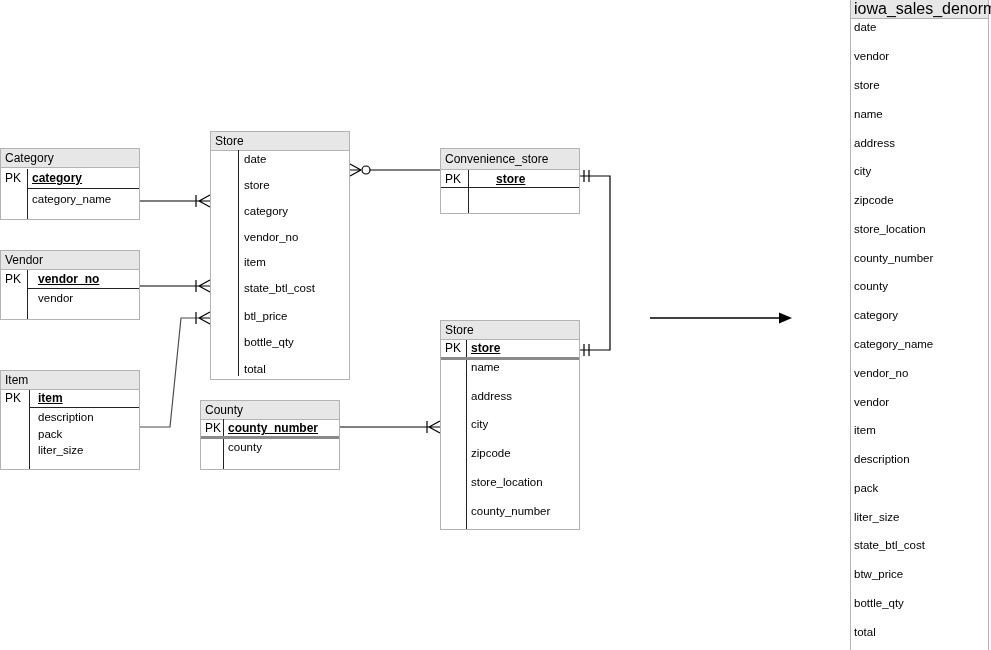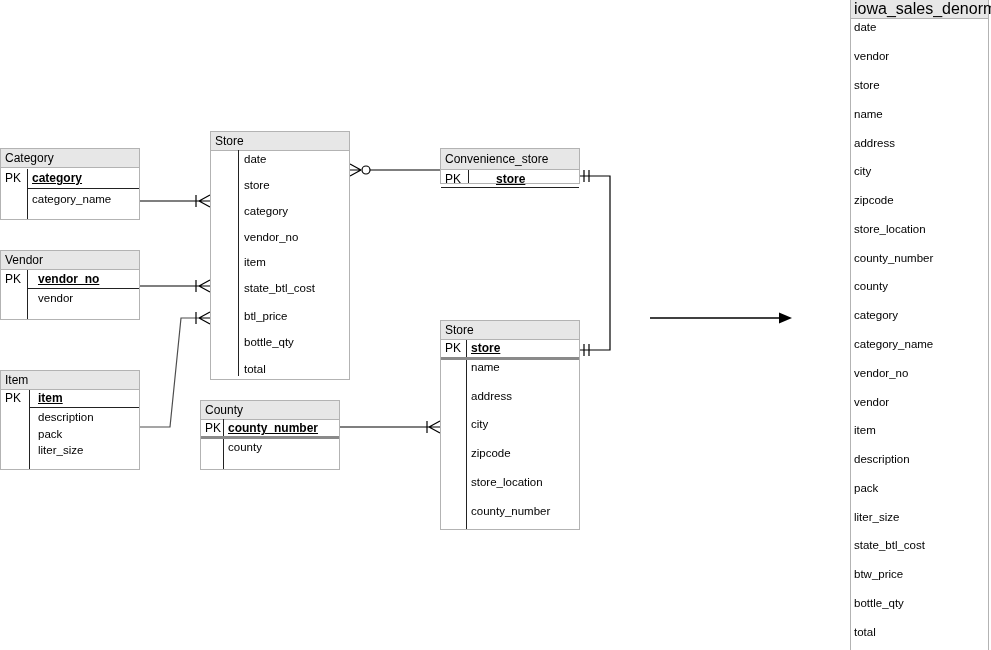--- a/index.html
+++ b/index.html
@@ -99,21 +99,21 @@
     <span class="field" style="left:33px;top:45px;">store</span>
     <span class="field" style="left:33px;top:71px;">category</span>
     <span class="field" style="left:33px;top:97px;">vendor_no</span>
     <span class="field" style="left:33px;top:122px;">item</span>
     <span class="field" style="left:33px;top:148px;">state_btl_cost</span>
     <span class="field" style="left:33px;top:176px;">btl_price</span>
     <span class="field" style="left:33px;top:202px;">bottle_qty</span>
     <span class="field" style="left:33px;top:229px;">total</span>
   </div>
 
-  <div class="ent" style="left:440px;top:148px;width:140px;height:36px;">
+  <div class="ent" style="left:440px;top:148px;width:140px;height:66px;">
     <div class="ent-header" style="line-height:20px;">Convenience_store</div>
     <div class="vdiv" style="left:27px;top:21px;bottom:0;"></div>
     <span class="pk-label" style="top:22px;">PK</span>
     <span class="pk-field" style="left:55px;top:22px;">store</span>
     <div class="sep" style="left:0;right:0;top:38px;"></div>
   </div>
 
   <div class="ent" style="left:440px;top:320px;width:140px;height:210px;">
     <div class="ent-header">Store</div>
     <div class="vdiv" style="left:25px;top:19px;bottom:0;"></div>

